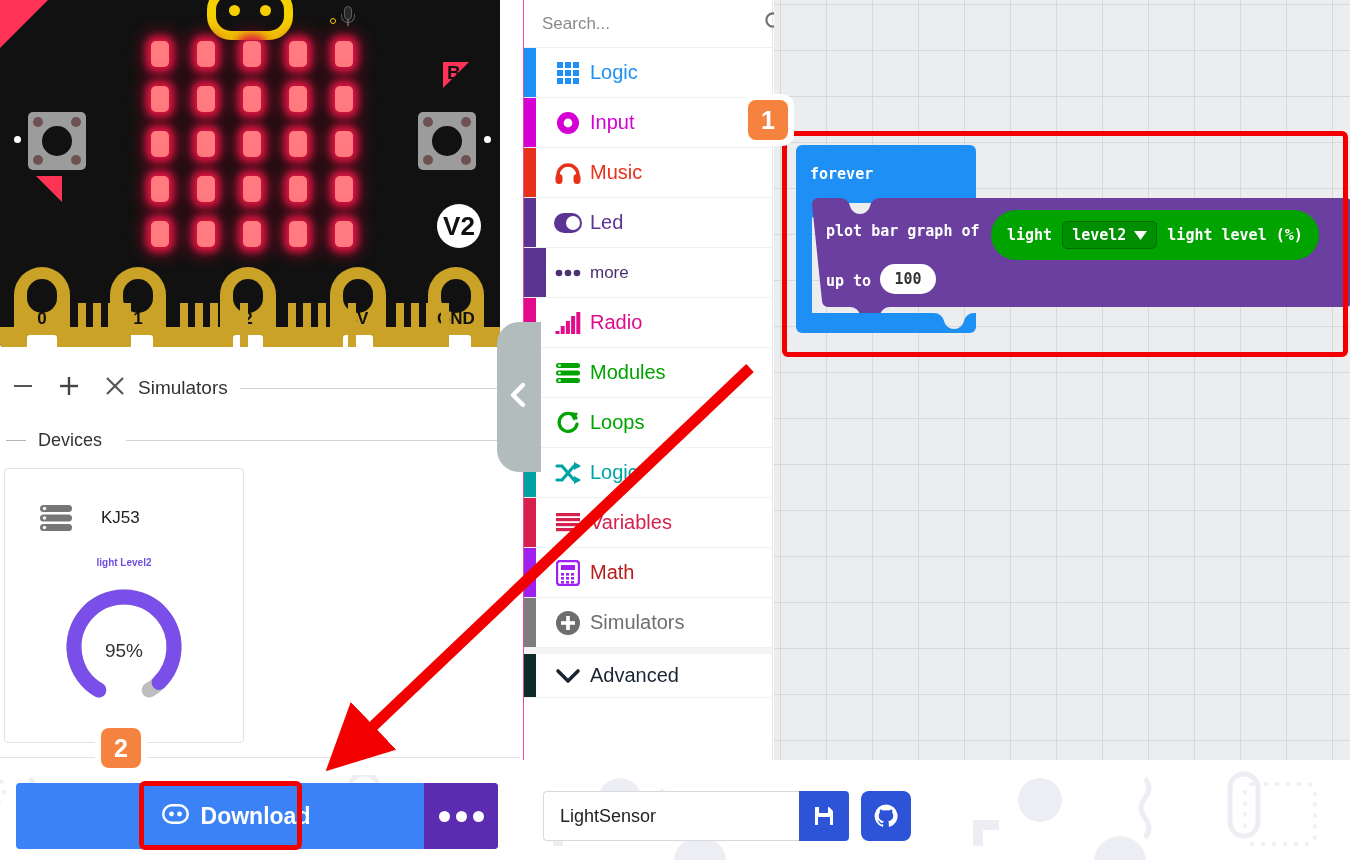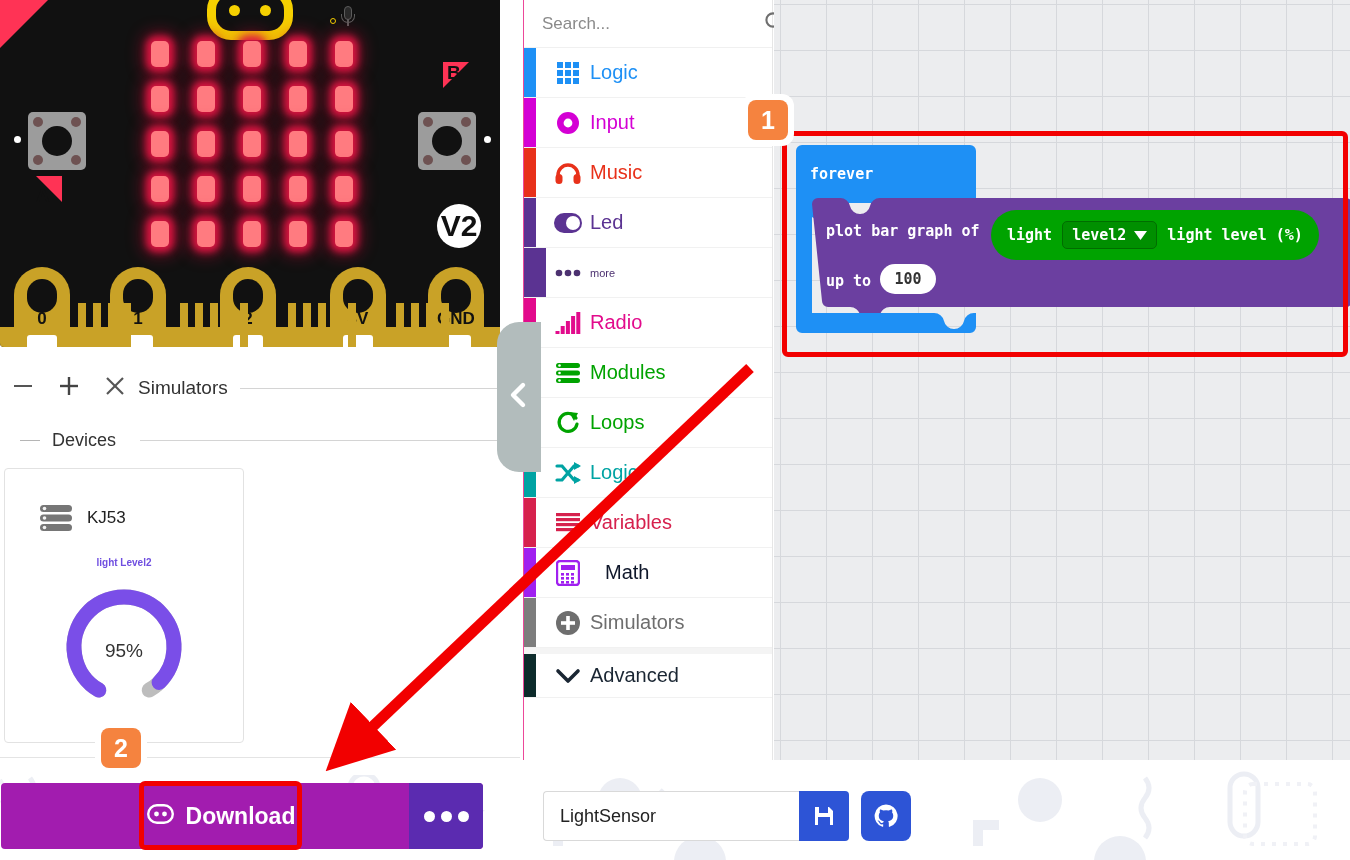--- a/index.html
+++ b/index.html
@@ -60,21 +60,21 @@
 
   .mb-tri { position: absolute; width: 0; height: 0; }
   .mb-tri.a { left: 36px; top: 176px; border-top: 26px solid #ff3355; border-right: 26px solid transparent; transform: scaleX(-1); }
   .mb-tri.b { left: 443px; top: 62px; border-top: 26px solid #ff3355; border-right: 26px solid transparent; }
   .mb-tri-lbl { position: absolute; font-weight: bold; font-size: 19px; color: #111; }
   .mb-tri-lbl.a { left: 36px; top: 185px; } .mb-tri-lbl.b { left: 447px; top: 62px; }
 
   .mb-v2 {
     position: absolute; left: 437px; top: 204px; width: 44px; height: 44px;
     border-radius: 50%; background: #fff; color: #111;
-    font-weight: bold; font-size: 30px; display: flex; align-items: center; justify-content: center;
+    font-weight: bold; font-size: 26px; display: flex; align-items: center; justify-content: center;
   }
 
   #mb-pins { position: absolute; left: 0; bottom: 0; width: 500px; height: 90px; }
   .pin-big {
     position: absolute; bottom: 0; width: 56px; height: 80px;
     background: #c9a227; border-radius: 28px 28px 0 0;
   }
   .pin-hole { position: absolute; left: 13px; top: 12px; width: 30px; height: 34px; border-radius: 15px; background: #111; }
   .pin-notch { position: absolute; bottom: 0; left: 13px; width: 30px; height: 12px; background: #fff; border-radius: 3px 3px 0 0; }
   .pin-lbl { position: absolute; bottom: 18px; width: 100%; text-align: center; font-weight: bold; font-size: 17px; color: #111; }
@@ -85,21 +85,21 @@
   .panel-head { position: absolute; left: 0; width: 500px; display: flex; align-items: center; gap: 0; }
   .icon-btn { width: 46px; text-align: center; color: #555; cursor: pointer; }
   .ph-label { color: #333; font-size: 19px; white-space: nowrap; }
   .ph-rule { flex: 1; height: 1px; background: #d4d4d4; margin-left: 12px; }
   .ph-dash { width: 20px; height: 1px; background: #b5b5b5; }
 
   #device-card {
     position: absolute; left: 4px; top: 468px; width: 240px; height: 275px;
     background: #fff; border: 1px solid #e2e2e2; border-radius: 4px;
   }
-  #dev-name-row { position: absolute; left: 34px; top: 35px; display: flex; align-items: center; gap: 14px; }
+  #dev-name-row { position: absolute; left: 34px; top: 35px; display: flex; align-items: center; gap: 28px; }
   .server-icon { display: block; }
   .dev-name { font-size: 17px; color: #222; }
   .gauge-title { position: absolute; top: 88px; width: 100%; text-align: center; font-size: 10px; font-weight: bold; color: #6f4ee0; }
   #gauge-wrap { position: absolute; left: 50%; top: 120px; transform: translateX(-50%); width: 124px; height: 124px; }
   .gauge-val { position: absolute; inset: 0; display: flex; align-items: center; justify-content: center; font-size: 19px; color: #333; }
 
   
   #toolbox {
     position: absolute; left: 523px; top: 0; width: 250px; height: 760px;
     background: #fff; border-right: 1px solid #e6e6e6; border-left: 1px solid #ec4899;
@@ -114,21 +114,21 @@
   }
   #search-input::placeholder { color: #8a8a8a; }
   .cat {
     position: relative; height: 50px; display: flex; align-items: center;
     border-bottom: 1px solid #f1f1f1; cursor: pointer; background: #fff;
   }
   .cat .stripe { position: absolute; left: 0; top: 0; width: 12px; height: 100%; }
   .cat .cat-icon { width: 44px; margin-left: 22px; display: flex; align-items: center; justify-content: center; }
   .cat .cat-label { font-size: 20px; }
   .cat.sub .stripe { width: 22px; }
-  .cat.sub .cat-label { font-size: 11px; color: #4c3170; }
+  .cat.sub .cat-label { font-size: 17px; color: #4c3170; }
   .cat.divider-top { border-top: 6px solid #f4f4f4; }
 
   #collapse-handle {
     position: absolute; left: 497px; top: 322px; width: 44px; height: 150px;
     background: #b2bcbc; border-radius: 22px 0 0 22px; z-index: 6;
     display: flex; align-items: center; justify-content: center; cursor: pointer;
   }
 
   
   #workspace {
@@ -138,22 +138,22 @@
       linear-gradient(to right, #d6d8dc 1px, transparent 1px),
       linear-gradient(to bottom, #d6d8dc 1px, transparent 1px);
     background-size: 46px 46px;
     background-position: 6px 4px;
     overflow: hidden;
   }
   .blk-text { font-family: "DejaVu Sans Mono", monospace; font-weight: bold; color: #fff; font-size: 15px; }
 
   
   #bottombar {
-    position: absolute; left: 1px; top: 783px; width: 482px; height: 66px;
-    background: #a21caf; border-radius: 4px;
+    position: absolute; left: 16px; top: 783px; width: 482px; height: 66px;
+    background: #3b82f6; border-radius: 4px;
   }
   #download-btn {
     position: absolute; left: 128px; top: 0; width: 184px; height: 66px;
     display: flex; align-items: center; justify-content: center; gap: 12px;
     color: #fff; font-size: 23px; font-weight: bold; cursor: pointer;
   }
   #more-btn {
     position: absolute; right: 0; top: 0; width: 74px; height: 66px;
     background: #5b2bb0; border-radius: 0 4px 4px 0;
     display: flex; align-items: center; justify-content: center; gap: 6px; cursor: pointer;
@@ -351,21 +351,21 @@
       <span class="icon-btn">
         <svg width="26" height="26" viewBox="0 0 26 26">
             <line x1="5" y1="5" x2="21" y2="21" stroke="#555" stroke-width="2.2"></line>
             <line x1="21" y1="5" x2="5" y2="21" stroke="#555" stroke-width="2.2"></line>
           </svg>
       </span>
       <span class="ph-label">Simulators</span>
       <span class="ph-rule"></span>
     </div>
 
-    <div class="panel-head" style="top:425px;height:30px;padding-left:20px;gap:12px;">
+    <div class="panel-head" style="top:425px;height:30px;padding-left:6px;gap:12px;">
       <span class="ph-dash"></span>
       <span class="ph-label" style="font-size:18px;">Devices</span>
       <span class="ph-rule"></span>
     </div>
 
     <div id="device-card">
       <div id="dev-name-row">
         <span>
           <svg class="server-icon" width="34" height="28" viewBox="0 0 34 28">
             <rect x="1" y="1" width="32" height="7" rx="3.5" fill="#767676"></rect>
@@ -535,21 +535,21 @@
               <rect x="10" y="13" width="3" height="2.6" fill="#a020f0"></rect>
               <rect x="15" y="13" width="3" height="2.6" fill="#a020f0"></rect>
               <rect x="5" y="17" width="3" height="2.6" fill="#a020f0"></rect>
               <rect x="10" y="17" width="3" height="2.6" fill="#a020f0"></rect>
               <rect x="15" y="17" width="3" height="2.6" fill="#a020f0"></rect>
               <rect x="5" y="21" width="3" height="2.6" fill="#a020f0"></rect>
               <rect x="10" y="21" width="3" height="2.6" fill="#a020f0"></rect>
               <rect x="15" y="21" width="3" height="2.6" fill="#a020f0"></rect>
             </svg>
           </span>
-          <span class="cat-label" style="color: #0f172a; margin-left: 15px;">Math</span>
+          <span class="cat-label" style="color: #b91c1c;">Math</span>
         </div>
         <div class="cat">
           <span class="stripe" style="background: rgb(125, 125, 125);"></span>
           <span class="cat-icon">
             <svg width="26" height="26" viewBox="0 0 26 26">
               <circle cx="13" cy="13" r="12" fill="#6e6e6e"></circle>
               <rect x="6" y="11.2" width="14" height="3.6" fill="#fff"></rect>
               <rect x="11.2" y="6" width="3.6" height="14" fill="#fff"></rect>
             </svg>
           </span>

